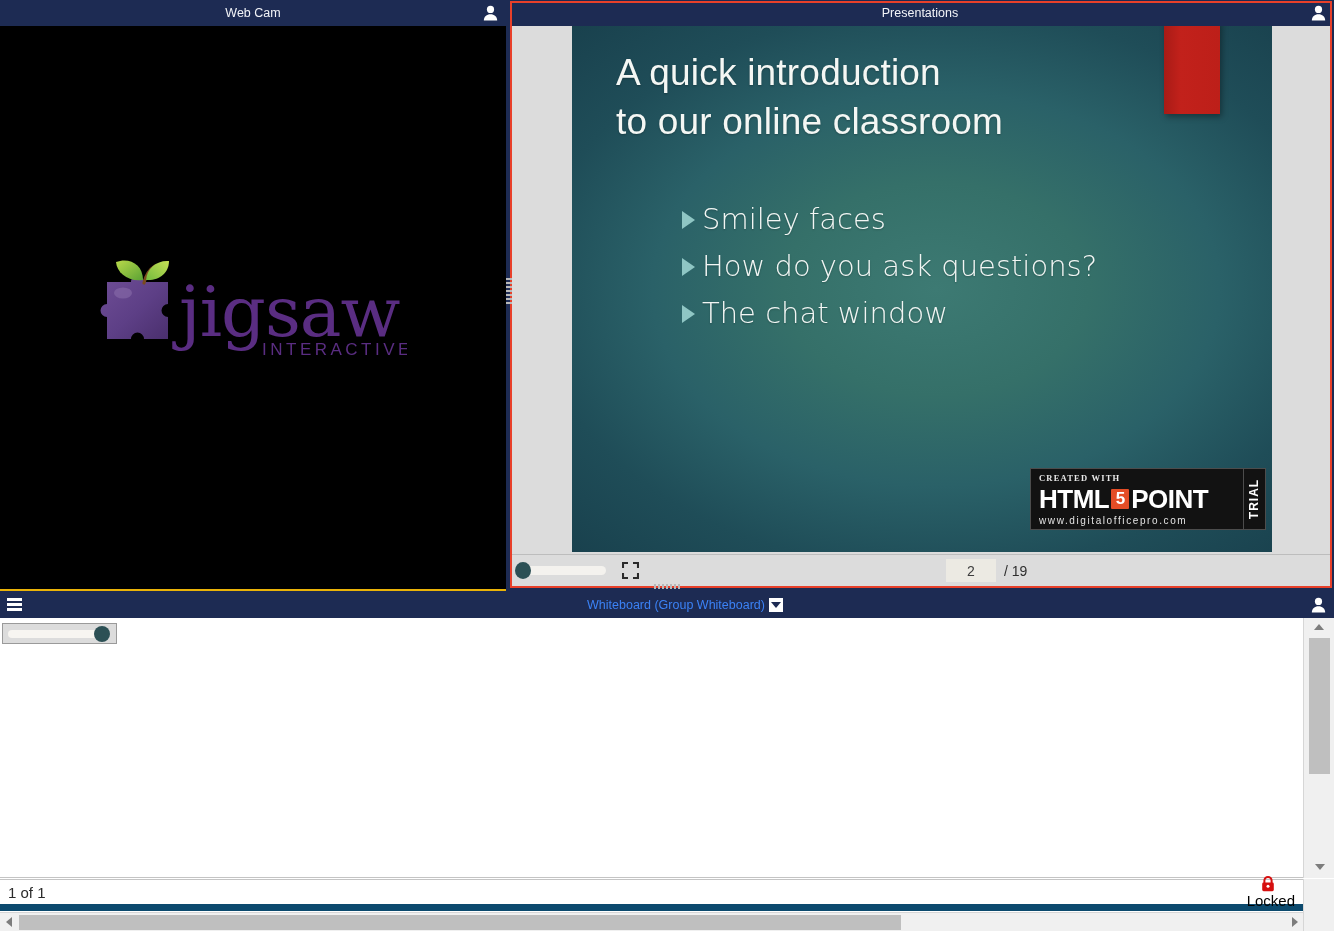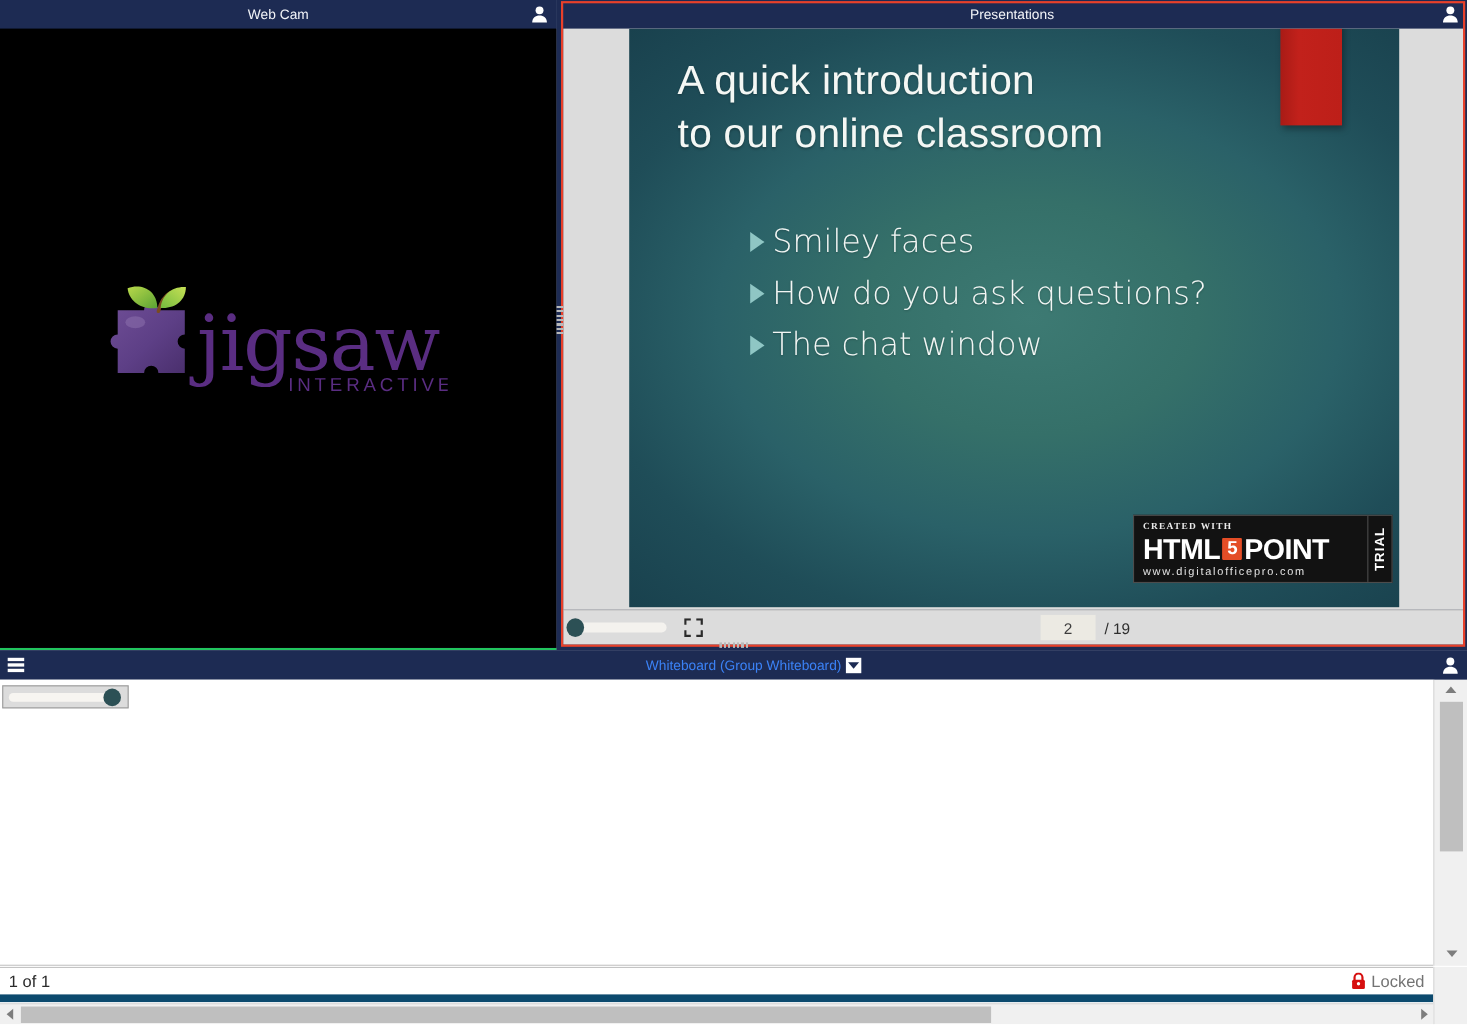--- a/index.html
+++ b/index.html
@@ -36,21 +36,21 @@
     z-index: 2;
     display: flex; align-items: center;
   }
   .icon-user { display:block; }
 
   
   .webcam-panel {
     position: absolute; left: 0; top: 0;
     width: 506px; height: 591px;
     background: #1d2b53;
-    border-bottom: 2px solid #22c55e;
+    border-bottom: 2px solid #eab308;
   }
   .webcam-stage {
     position: absolute; left: 0; top: 26px;
     width: 506px; height: 563px;
     background: #000000;
     display: flex; align-items: center; justify-content: center;
   }
   .jigsaw-logo { display: block; }
 
   
@@ -356,22 +356,23 @@
     background: #ffffff;
     border-top: 1px solid #c4c4c4;
     border-bottom: 7px solid #0c4a6e;
     display: flex; align-items: center;
     padding: 0 8px;
   }
   .status-left { font-size: 15px; color: #2b2b2b; }
   .status-right {
     margin-left: auto;
     display: flex; align-items: center;
-    color: #737373;
+    color: #000000;
     font-size: 15px;
+    flex-direction: column;
   }
   .lock-icon { margin-right: 5px; display:block; }
 
   
   .hscroll {
     position: absolute; left: 0; top: 321px;
     width: 1303px; height: 19px;
     background: #f0f0f0;
     border-top: 1px solid #d6d6d6;
     display: flex; align-items: center;

